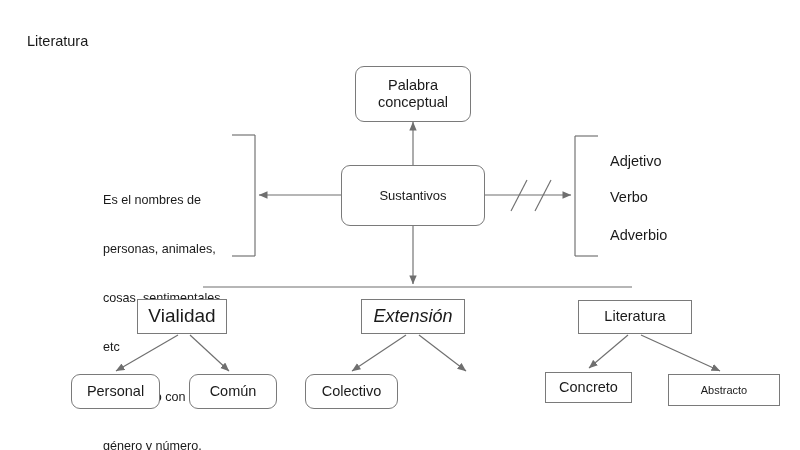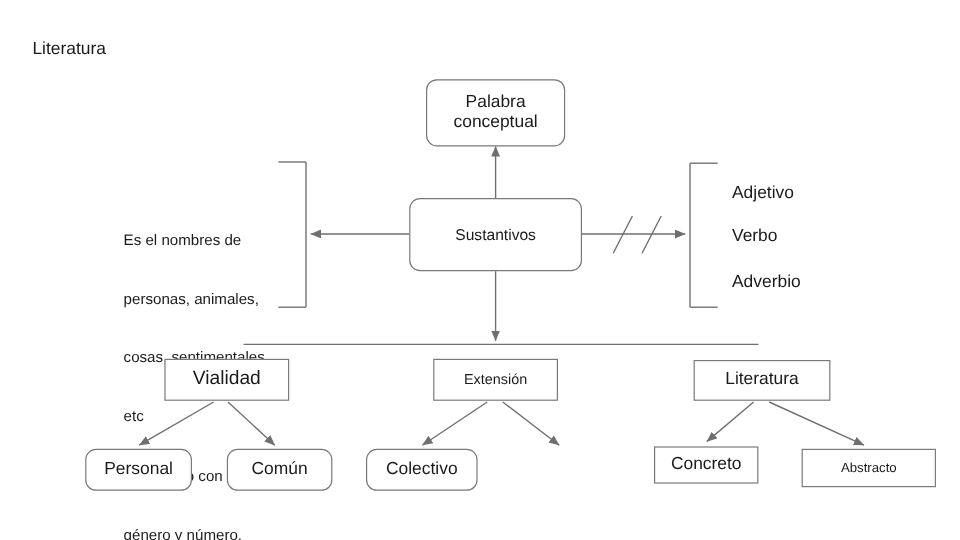--- a/index.html
+++ b/index.html
@@ -125,24 +125,24 @@
     <div>cosas, sentimentales,</div>
     <div>etc</div>
     <div>Sustantivo con</div>
     <div>género y número.</div>
   </div>
 
   <div class="sidelabel" style="left:610px; top:153px;">Adjetivo</div>
   <div class="sidelabel" style="left:610px; top:189px;">Verbo</div>
   <div class="sidelabel" style="left:610px; top:227px;">Adverbio</div>
 
-  <div class="node square" style="left:137px; top:299px; width:104px; height:35px; font-size:16px;justify-content:center;">
+  <div class="node square" style="left:137px; top:299px; width:90px; height:35px; font-size:19px;justify-content:center;">
     <span>Vialidad</span>
   </div>
-  <div class="node square" style="left:361px; top:299px; width:104px; height:35px; font-size:12px;">
+  <div class="node square" style="left:361px; top:299px; width:104px; height:35px; font-size:18px;font-style:italic;">
     <span>Extensión</span>
   </div>
   <div class="node square" style="left:578px; top:300px; width:114px; height:34px; font-size:14.5px;">
     <span>Literatura</span>
   </div>
 
   <div class="node rounded" style="left:71px; top:374px; width:89px; height:35px; font-size:14.5px;">
     <span>Personal</span>
   </div>
   <div class="node rounded" style="left:189px; top:374px; width:88px; height:35px; font-size:14.5px;">

